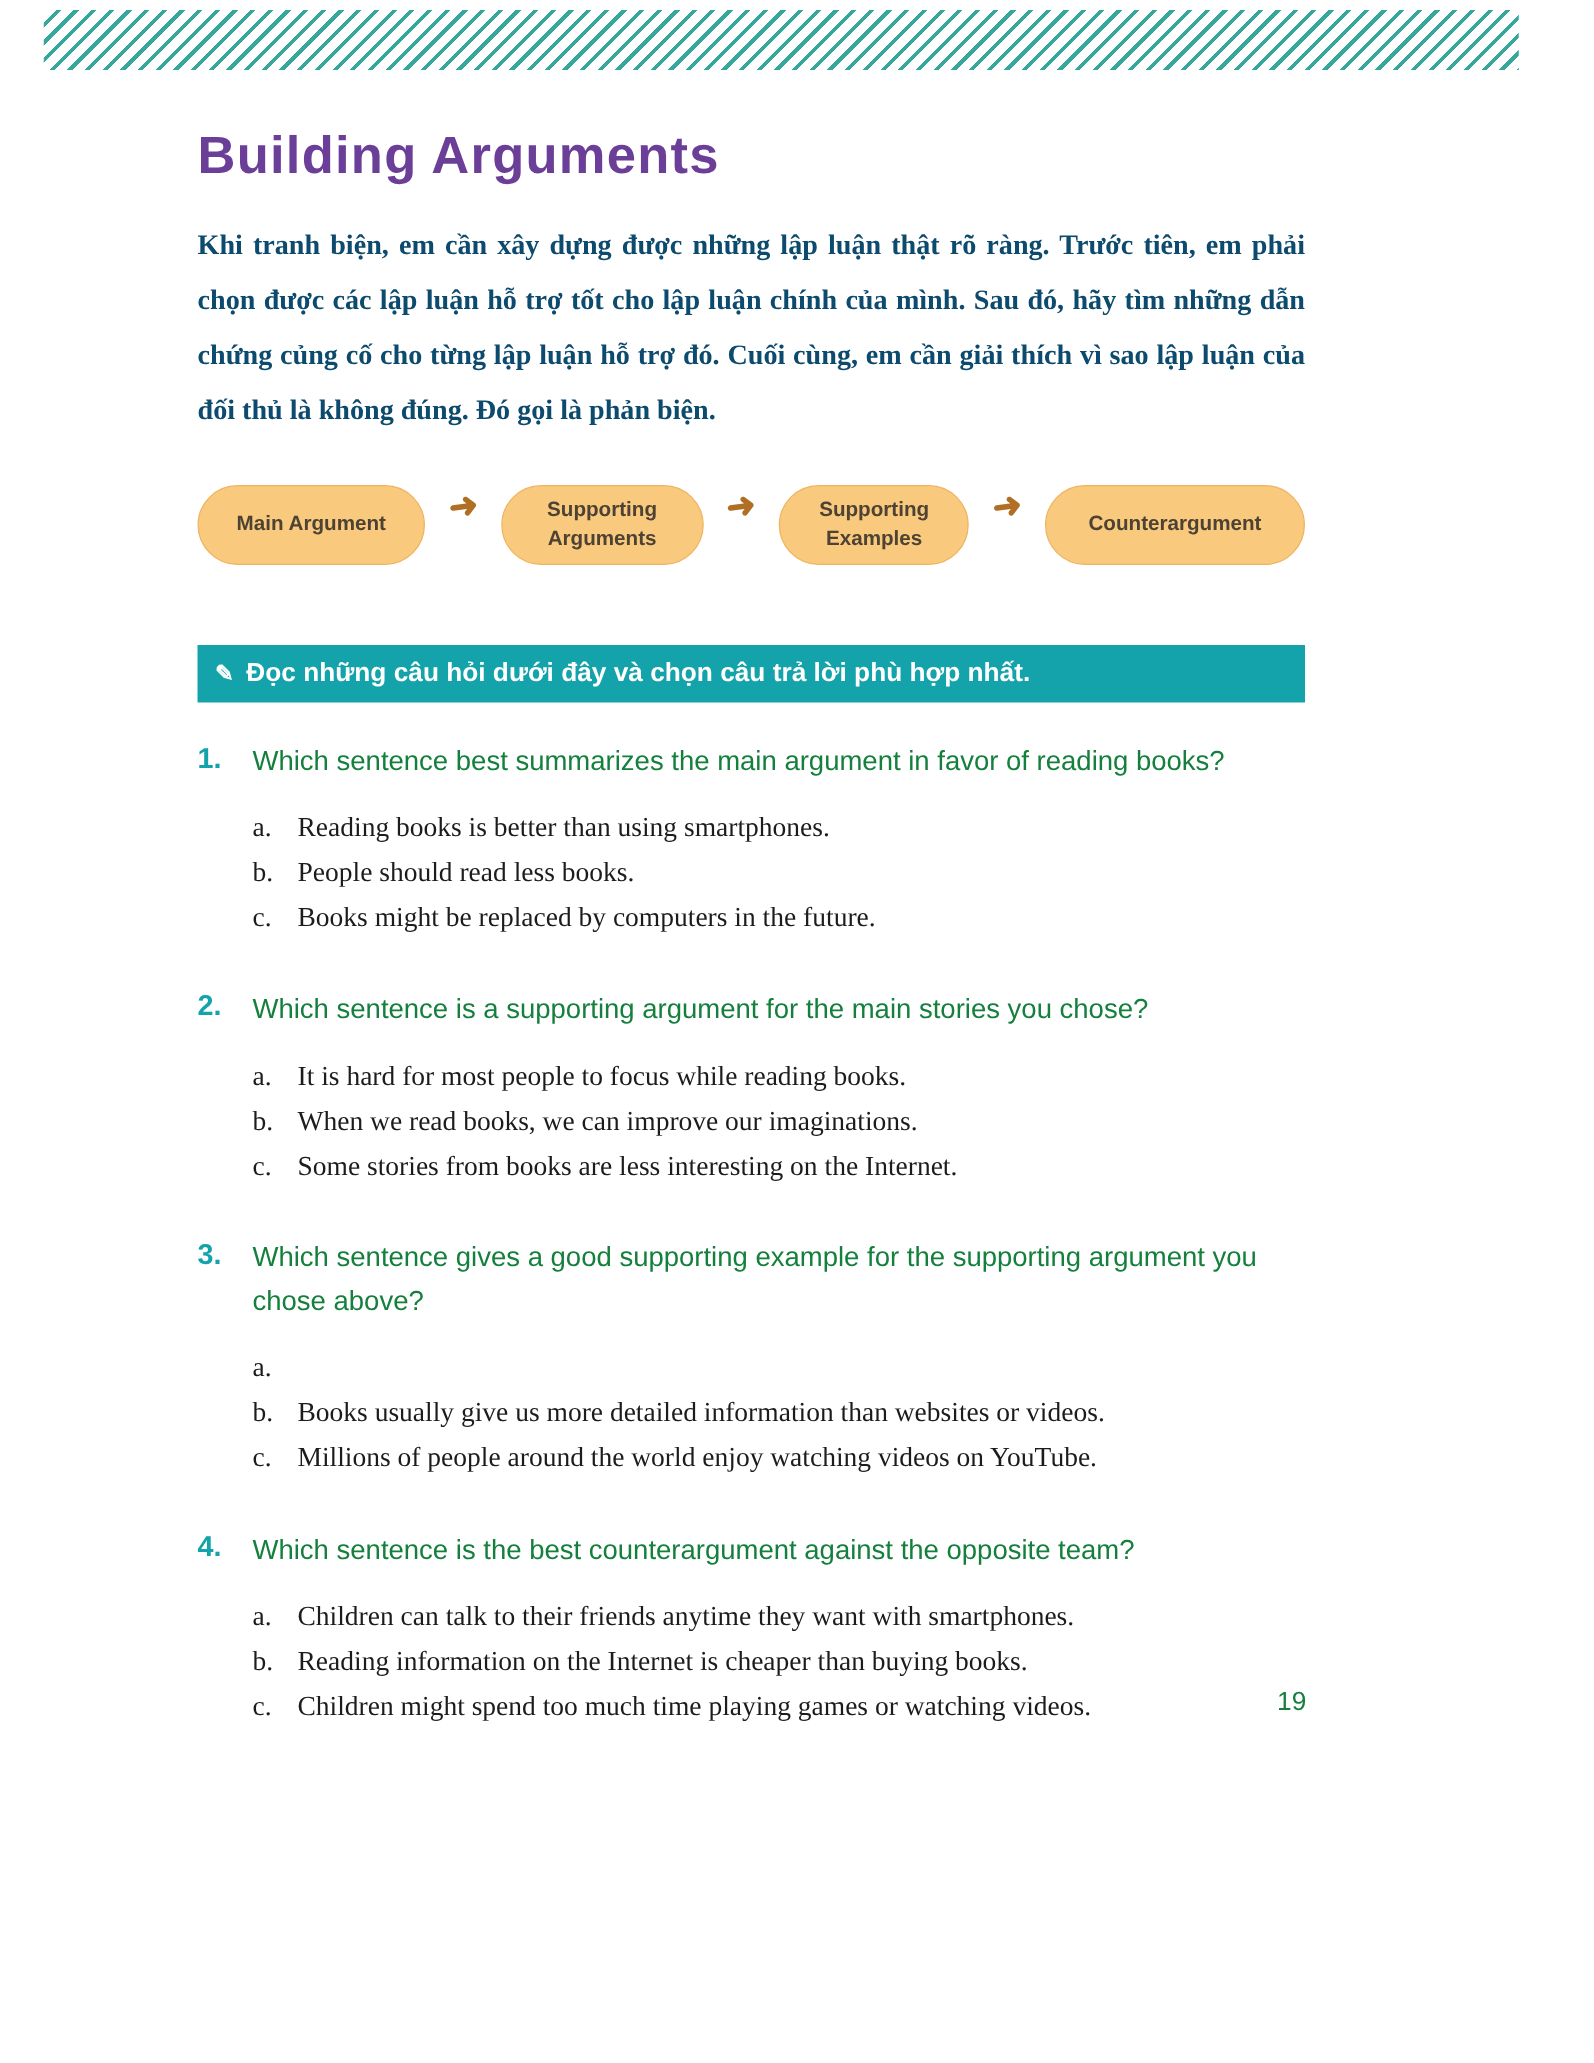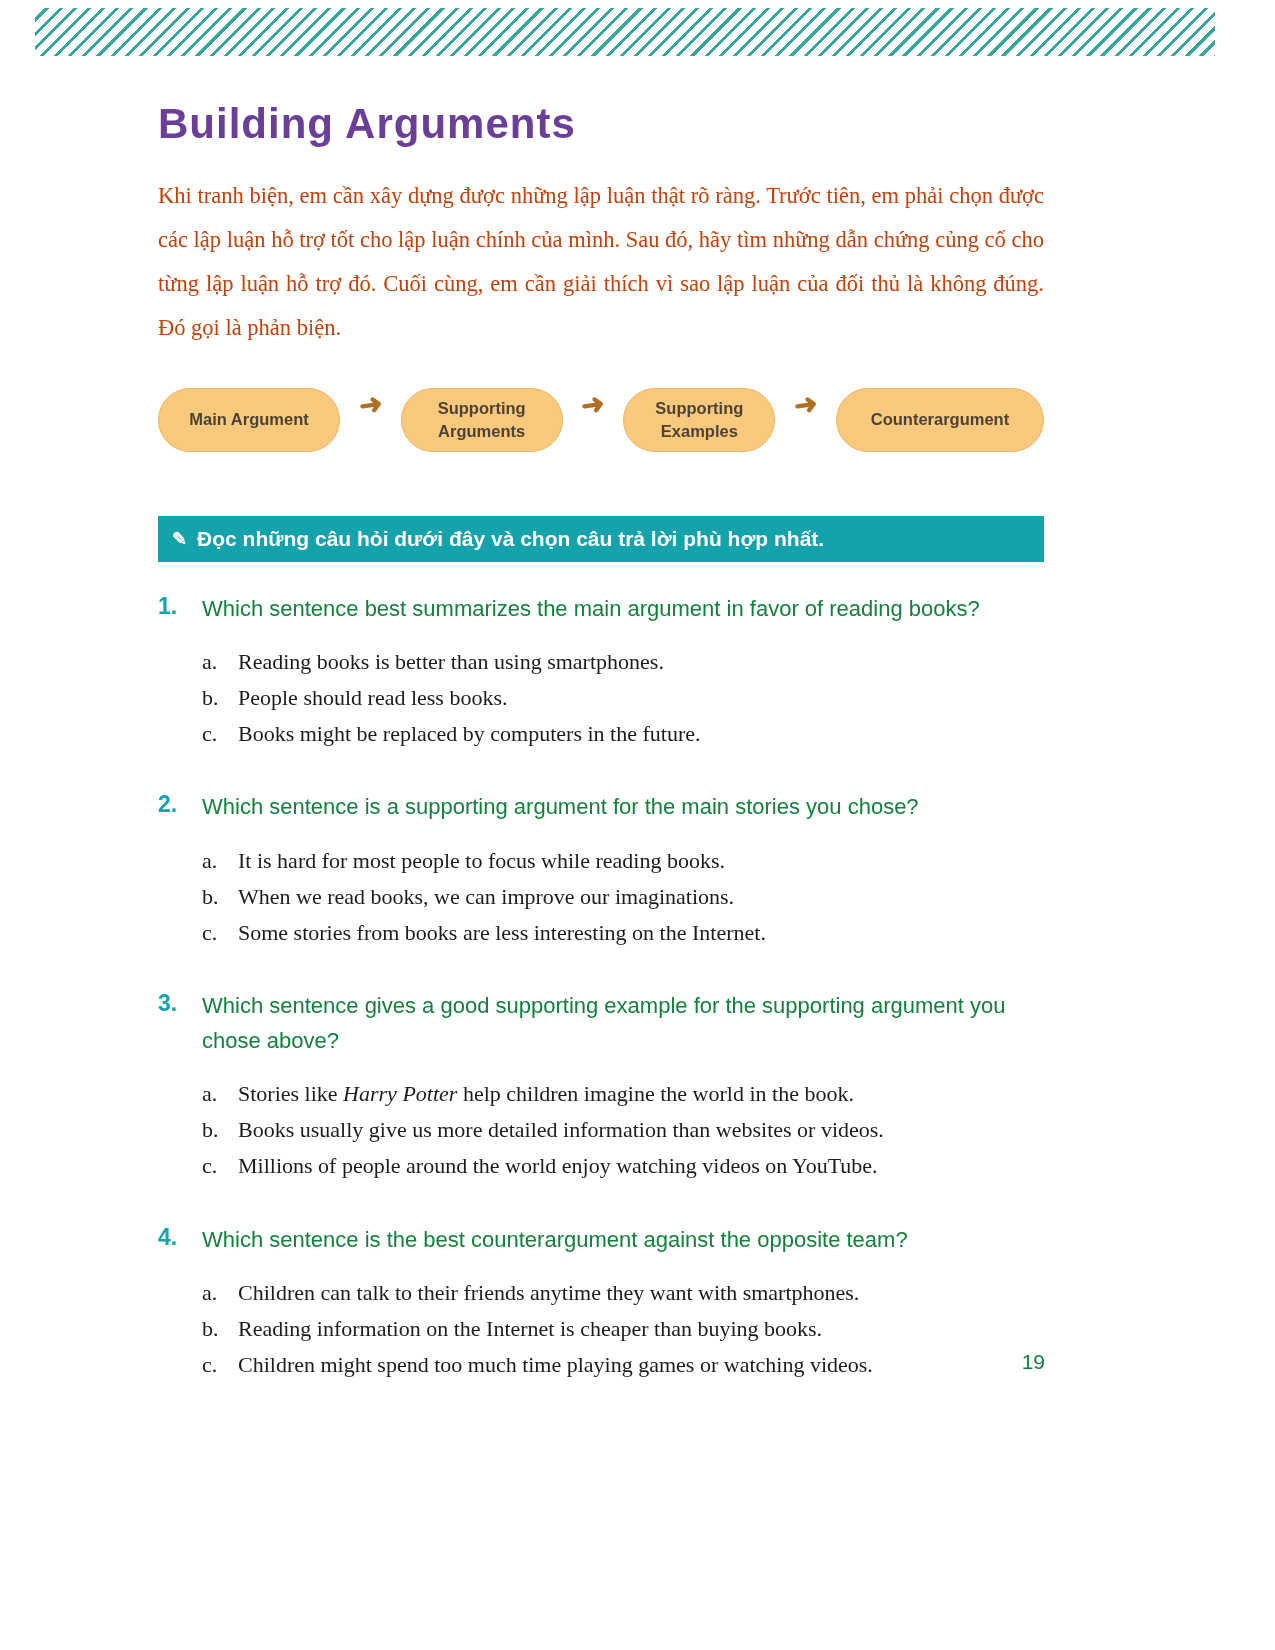--- a/index.html
+++ b/index.html
@@ -40,23 +40,24 @@
     font-size: 42px;
     letter-spacing: 1px;
     color: #6b3e98;
     margin-bottom: 26px;
   }
 
   .intro {
     font-family: "Liberation Serif", serif;
     font-size: 22.5px;
     line-height: 1.95;
-    color: #c2410c;
+    color: #0c4a6e;
     text-align: justify;
     margin-bottom: 38px;
+    font-weight: bold;
   }
 
   .flow {
     display: flex;
     align-items: flex-start;
     justify-content: space-between;
     margin-bottom: 64px;
   }
   .pill {
     background: #f9c97e;
@@ -214,21 +215,20 @@
       </div>
     </div>
 
     <div class="question">
       <div class="qnum">3.</div>
       <div class="qbody">
         <div class="stem">Which sentence gives a good supporting example for the supporting argument you chose above?</div>
         <div class="opts">
           <div class="opt">
             <span class="letter">a.</span>
-            <span><span>Stories like </span><i>Harry Potter</i><span> help children imagine the world in the book.</span></span>
           </div>
           <div class="opt">
             <span class="letter">b.</span>
             <span>Books usually give us more detailed information than websites or videos.</span>
           </div>
           <div class="opt">
             <span class="letter">c.</span>
             <span>Millions of people around the world enjoy watching videos on YouTube.</span>
           </div>
         </div>

